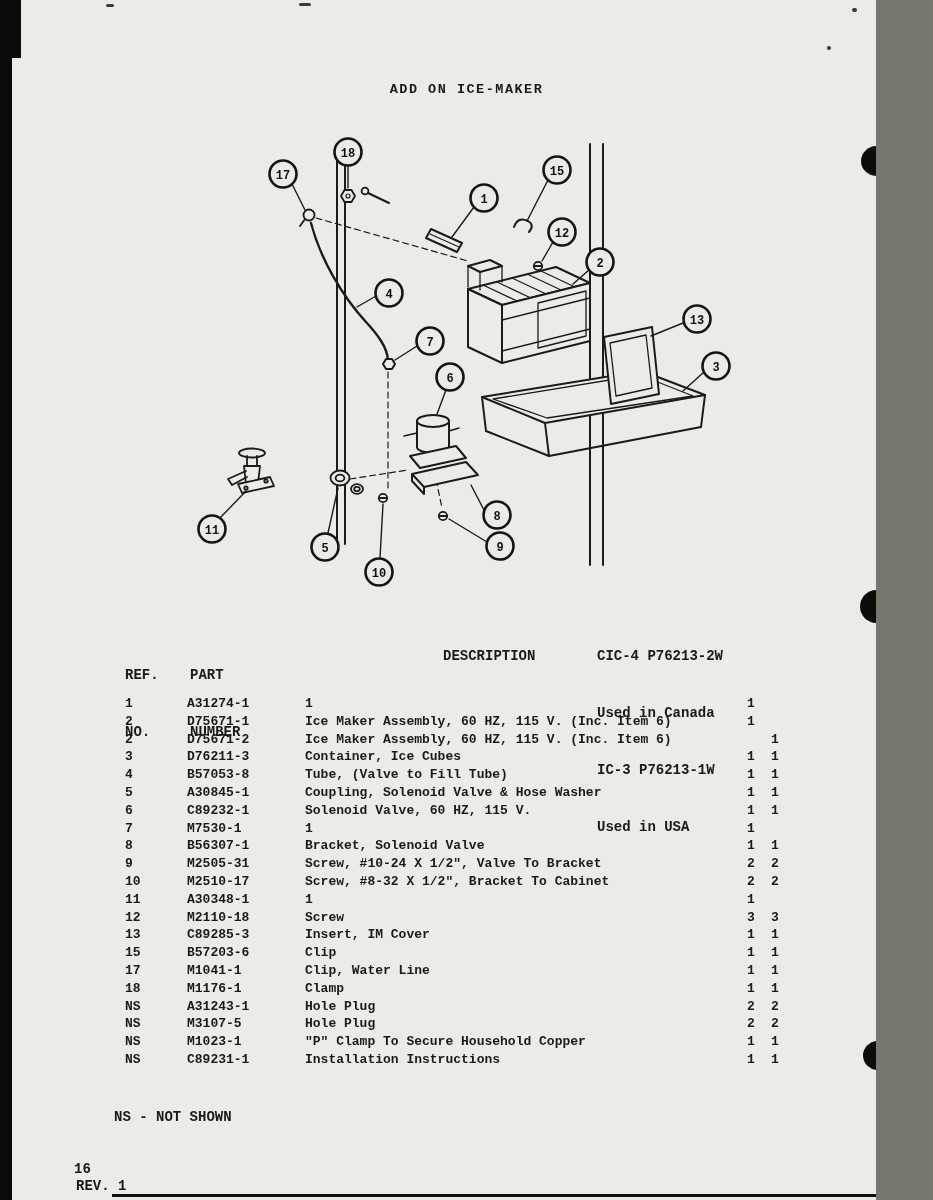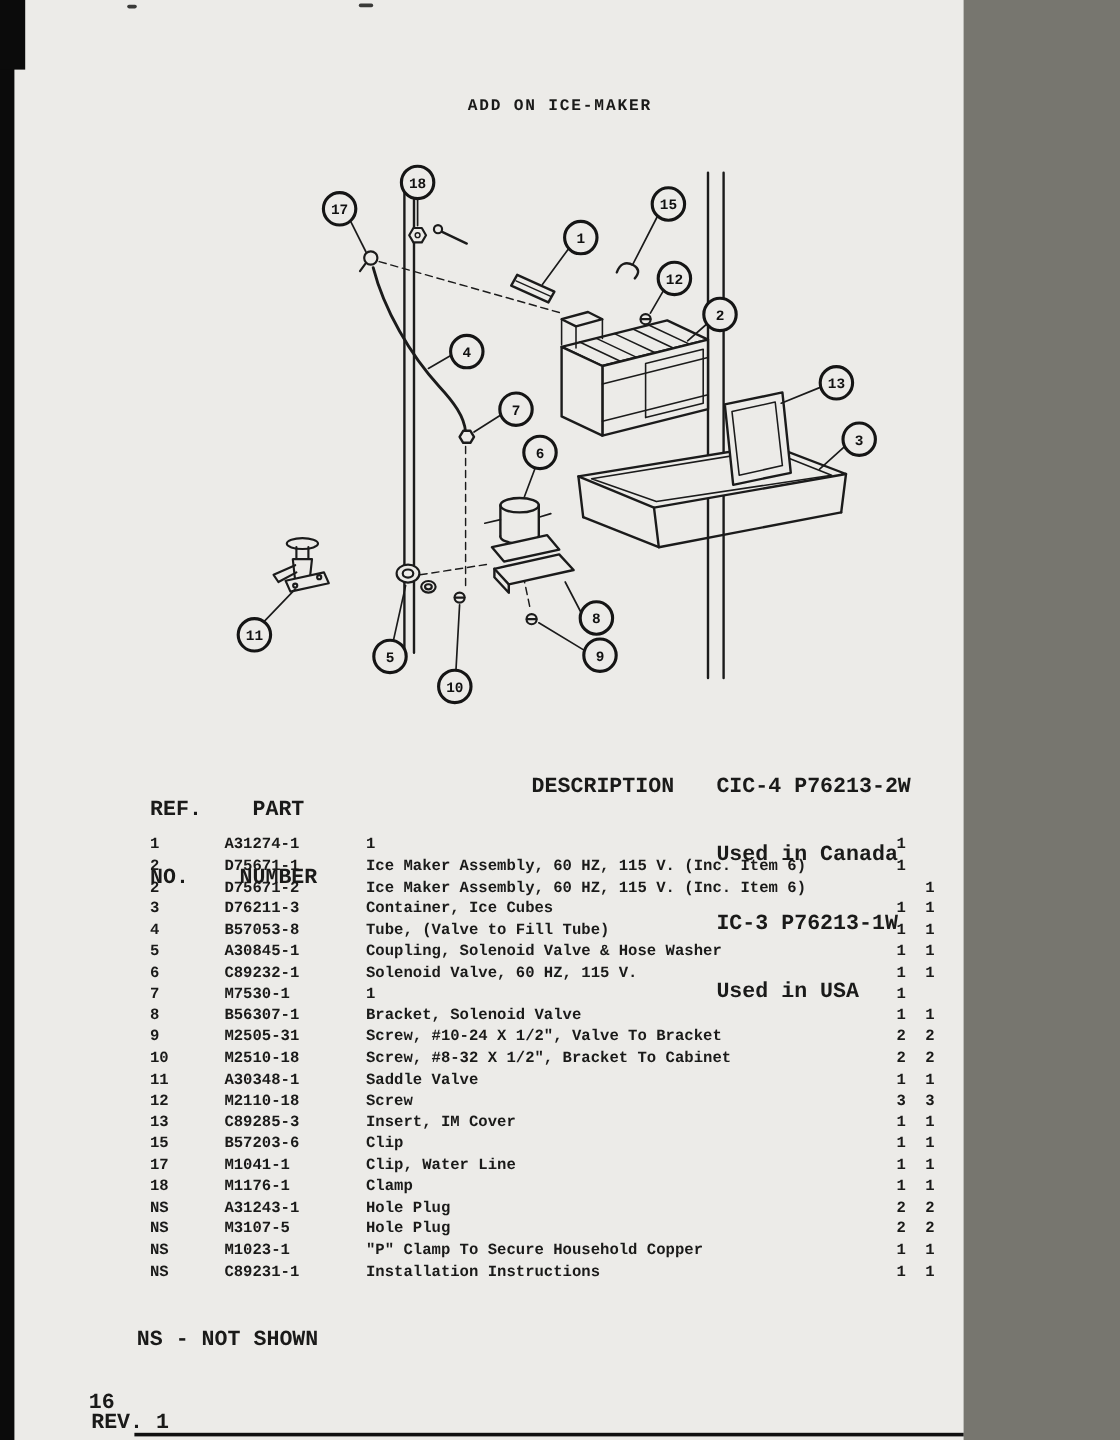--- a/index.html
+++ b/index.html
@@ -1,22 +1,22 @@
 <!DOCTYPE html>
 <html><head>
 <meta charset="utf-8">
 <style>
   html,body{margin:0;padding:0;}
   body{background:#77766f;}
   .page{
-    position:relative; width:803px; height:1200px; overflow:hidden;
+    position:relative; width:876px; height:1200px; overflow:hidden;
     background:#ecebe8; color:#1a1a19;
     font-family:"Liberation Mono", monospace; font-weight:700;
   }
-  .abs{position:absolute; font-size:18px; line-height:19px; white-space:pre;}
+  .abs{position:absolute; font-size:14px; line-height:19px; white-space:pre;}
   .title{
     position:absolute; top:82px; left:0; width:933px; text-align:center;
     font-size:13.5px; letter-spacing:1.5px;
   }
   
   .edge-left{position:absolute; left:0; top:0; width:12px; height:1200px; background:#0b0b0b;}
   .corner-block{position:absolute; left:0; top:0; width:21px; height:58px; background:#0b0b0b;}
   .reg-dot{position:absolute; background:#0c0c0c; border-radius:50%;}
   .dot1{left:861px; top:146px; width:31px; height:30px;}
   .dot2{left:860px; top:590px; width:33px; height:33px;}
@@ -258,21 +258,21 @@
     <div>CIC-4 P76213-2W</div>
     <div>Used in Canada</div>
     <div>IC-3 P76213-1W</div>
     <div>Used in USA</div>
   </div>
 
   <div class="abs" style="left:125px; top:628px;">
     <div>REF.</div>
     <div>NO.</div>
   </div>
-  <div class="abs" style="left:190px; top:628px; width:84px; text-align:center;">
+  <div class="abs" style="left:190px; top:628px; width:84px; ">
     <div>PART</div>
     <div>NUMBER</div>
   </div>
   <div class="abs" style="left:443px; top:647px;">DESCRIPTION</div>
 
   <div class="tbody">
       <div class="prow">
         <div class="c-ref">1</div>
         <div class="c-part">A31274-1</div>
         <div class="c-qty">1</div>
@@ -335,29 +335,28 @@
       </div>
       <div class="prow">
         <div class="c-ref">9</div>
         <div class="c-part">M2505-31</div>
         <div class="c-desc">Screw, #10-24 X 1/2", Valve To Bracket</div>
         <div class="c-qty">2</div>
         <div class="c-qty">2</div>
       </div>
       <div class="prow">
         <div class="c-ref">10</div>
-        <div class="c-part">M2510-18</div>
+        <div class="c-part">M2510-17</div>
         <div class="c-desc">Screw, #8-32 X 1/2", Bracket To Cabinet</div>
         <div class="c-qty">2</div>
         <div class="c-qty">2</div>
       </div>
       <div class="prow">
         <div class="c-ref">11</div>
         <div class="c-part">A30348-1</div>
-        <div class="c-desc">Saddle Valve</div>
         <div class="c-qty">1</div>
         <div class="c-qty">1</div>
       </div>
       <div class="prow">
         <div class="c-ref">12</div>
         <div class="c-part">M2110-18</div>
         <div class="c-desc">Screw</div>
         <div class="c-qty">3</div>
         <div class="c-qty">3</div>
       </div>

